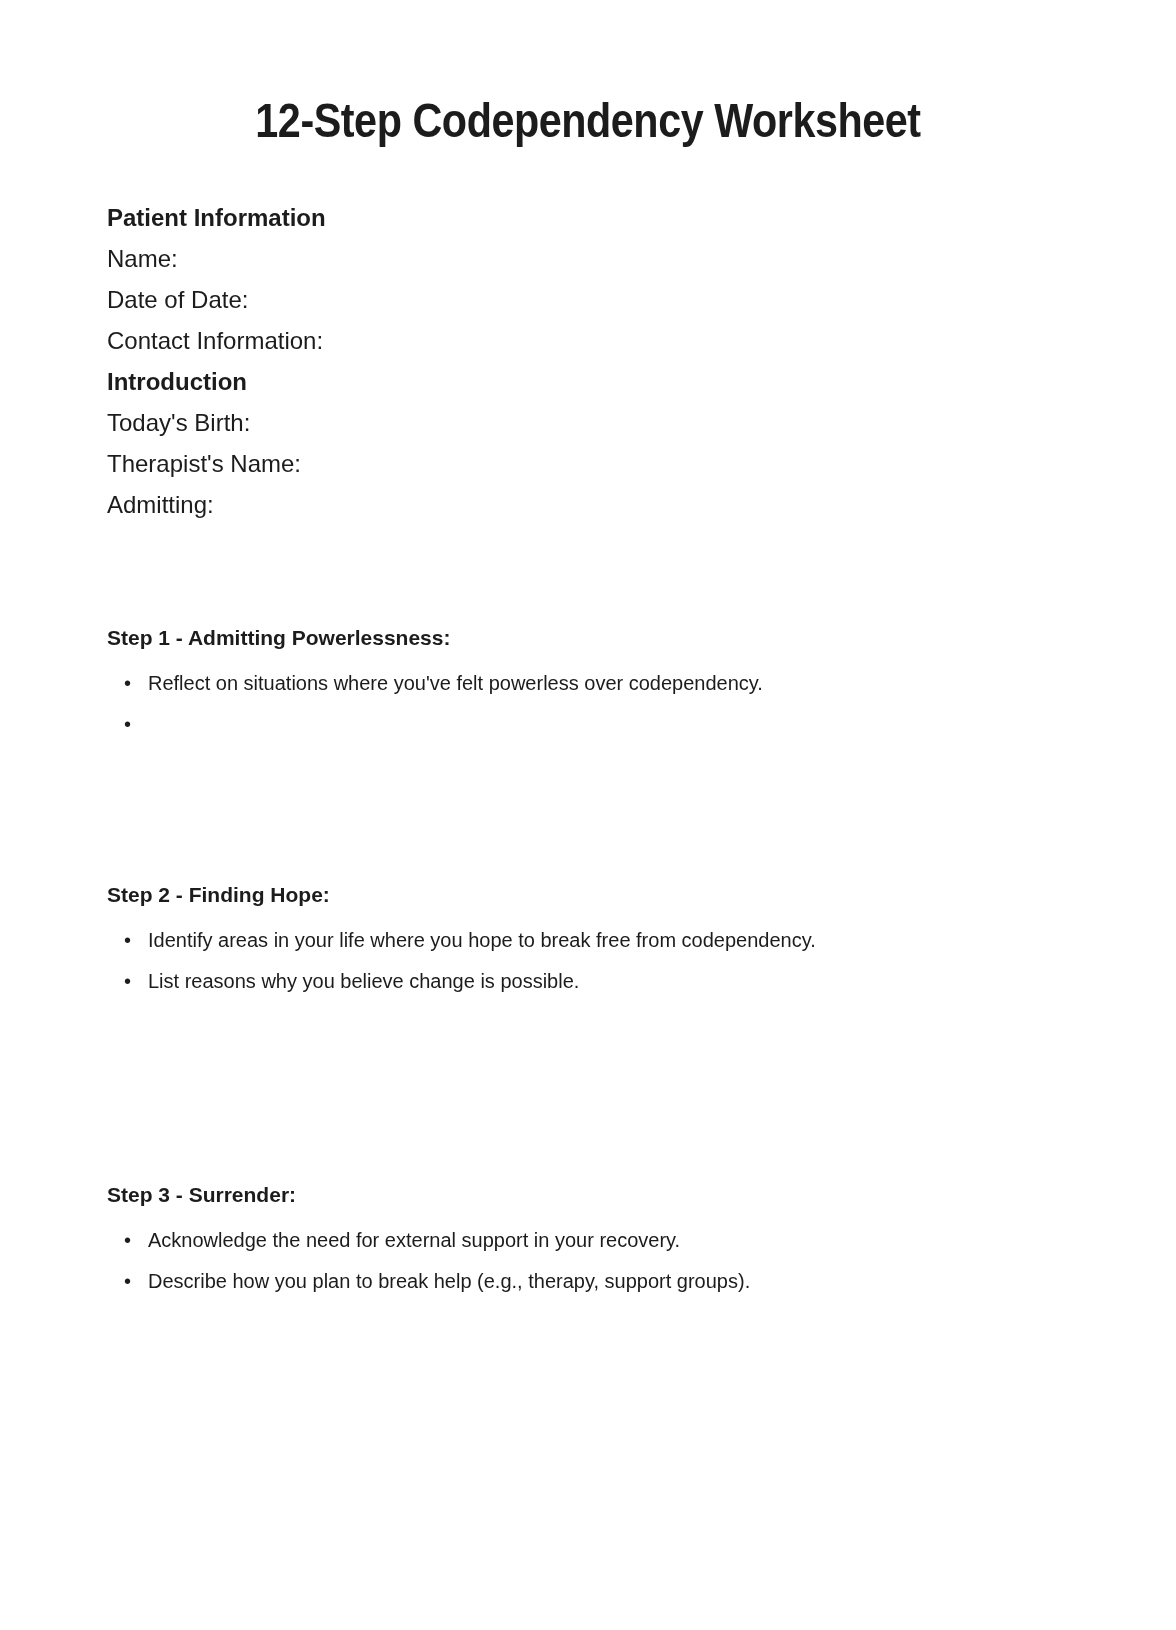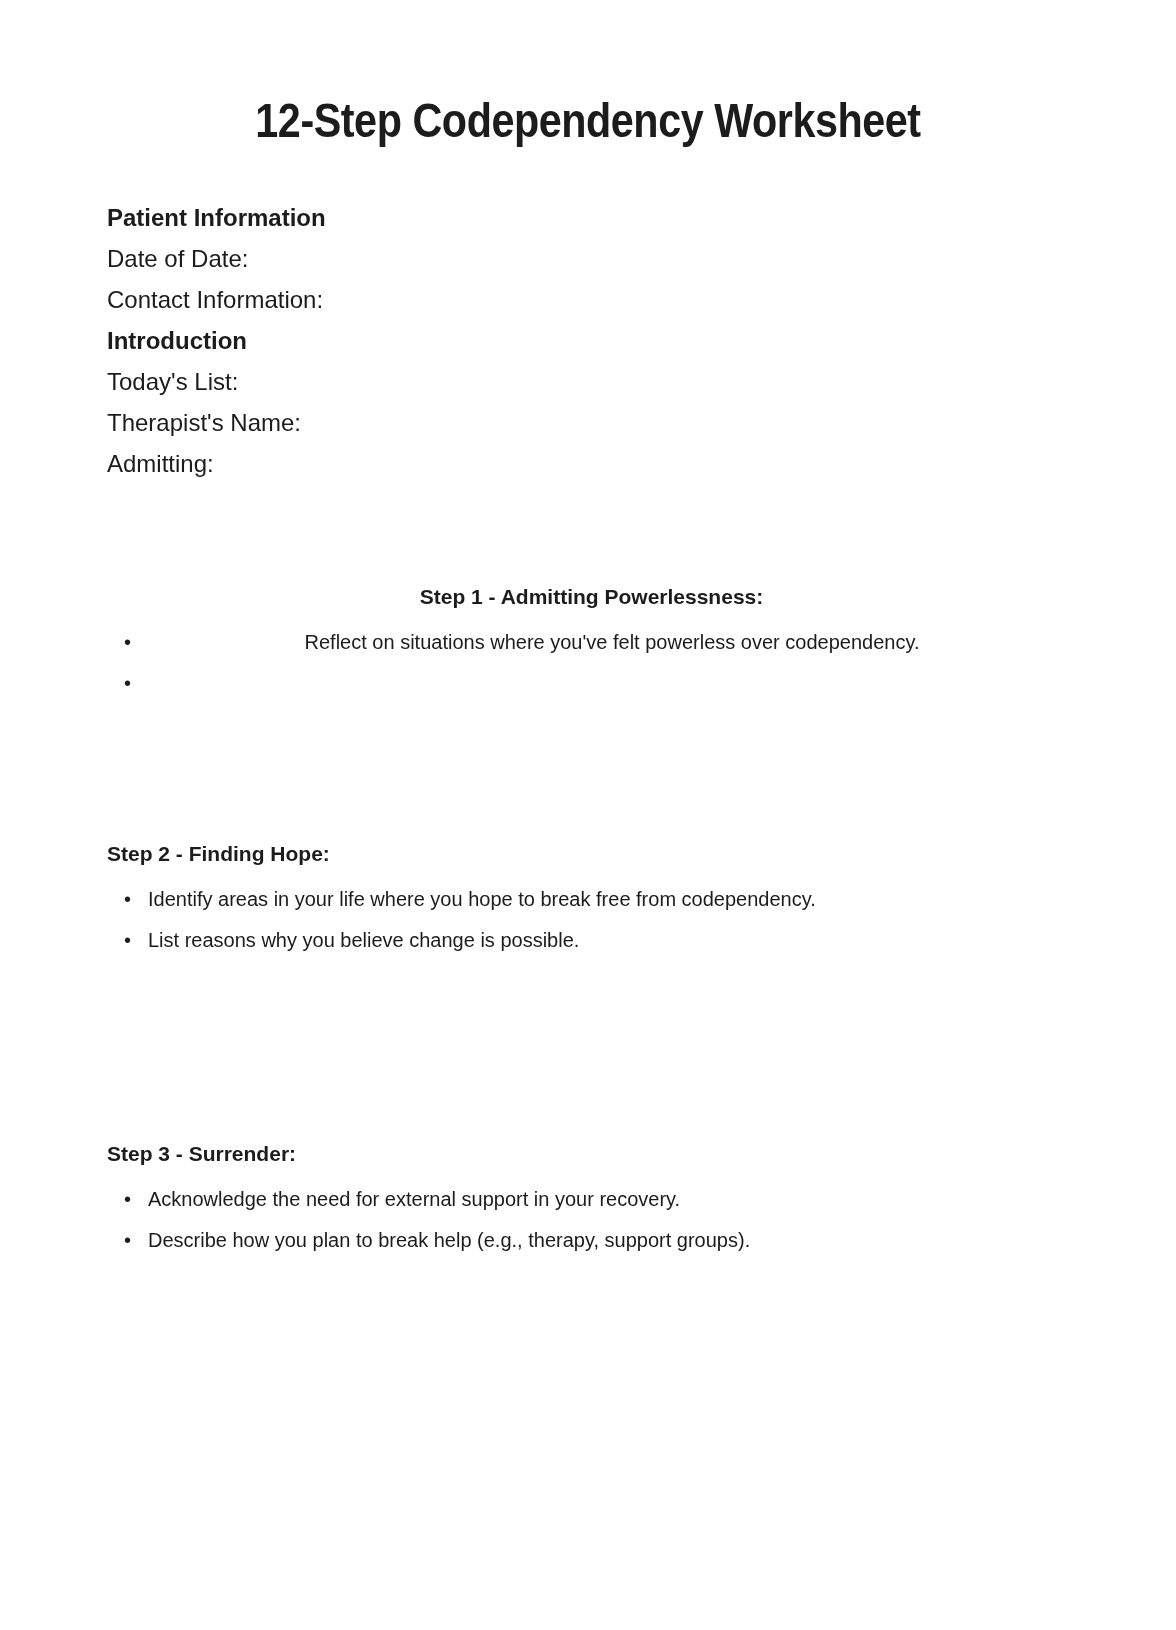--- a/index.html
+++ b/index.html
@@ -43,21 +43,21 @@
   }
   .row.bold {
     font-weight: bold;
   }
   .step-heading {
     font-size: 21px;
     line-height: 41px;
     font-weight: bold;
     white-space: nowrap;
   }
-  .step-1 { margin-top: 92px; text-align: center; }
+  .step-1 { margin-top: 92px; }
   .step-2 { margin-top: 170px; }
   .step-3 { margin-top: 172px; }
   ul.bullets {
     list-style: none;
     margin: 5px 0 0 0;
     padding: 0;
   }
   ul.bullets li {
     position: relative;
     padding-left: 41px;
@@ -76,25 +76,26 @@
 </head>
 <body>
 
 <div class="page">
   <h1 class="doc-title">12-Step Codependency Worksheet</h1>
 
   <div class="content">
 
     <div class="info-block">
       <div class="row bold">Patient Information</div>
+      <div class="row">Name:</div>
       <div class="row">Date of Date:</div>
       <div class="row">Contact Information:</div>
 
       <div class="row bold">Introduction</div>
-      <div class="row">Today's List:</div>
+      <div class="row">Today's Birth:</div>
       <div class="row">Therapist's Name:</div>
       <div class="row">Admitting:</div>
     </div>
 
     <div class="step-section step-1">
       <div class="step-heading">Step 1 - Admitting Powerlessness:</div>
       <ul class="bullets">
         <li>
           <span class="bullet-dot">•</span>
           <span>Reflect on situations where you've felt powerless over codependency.</span>

